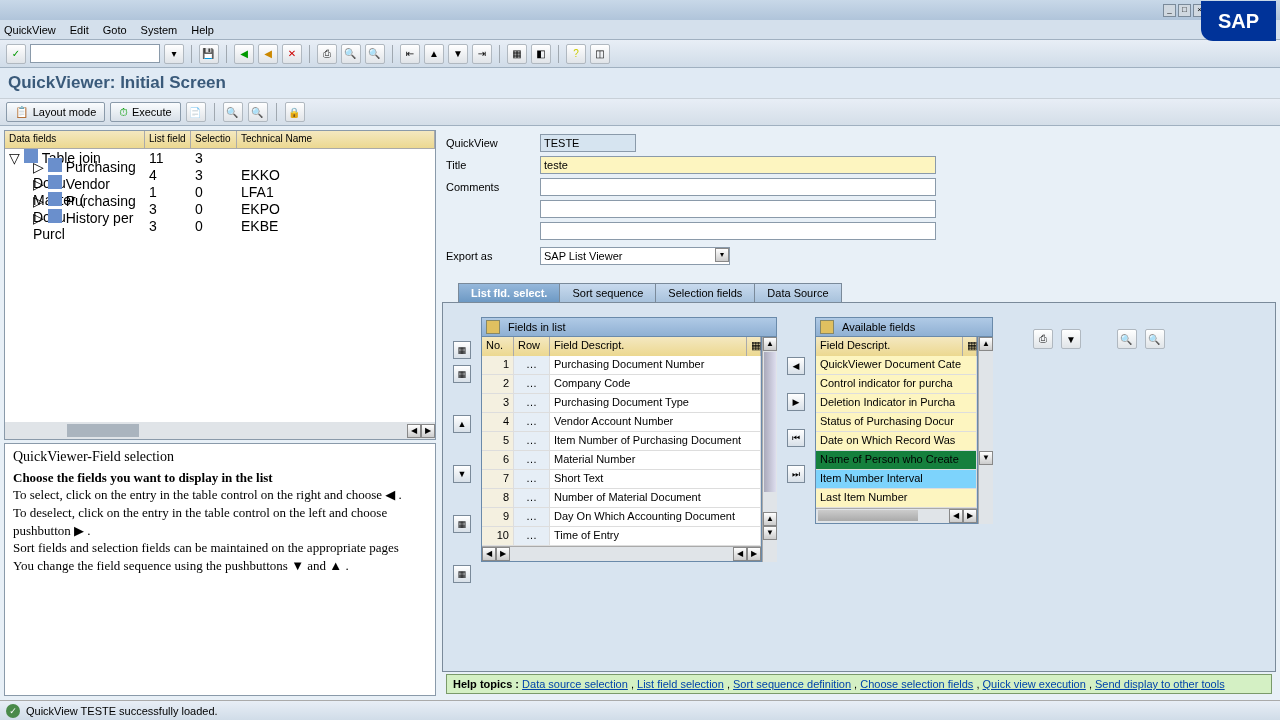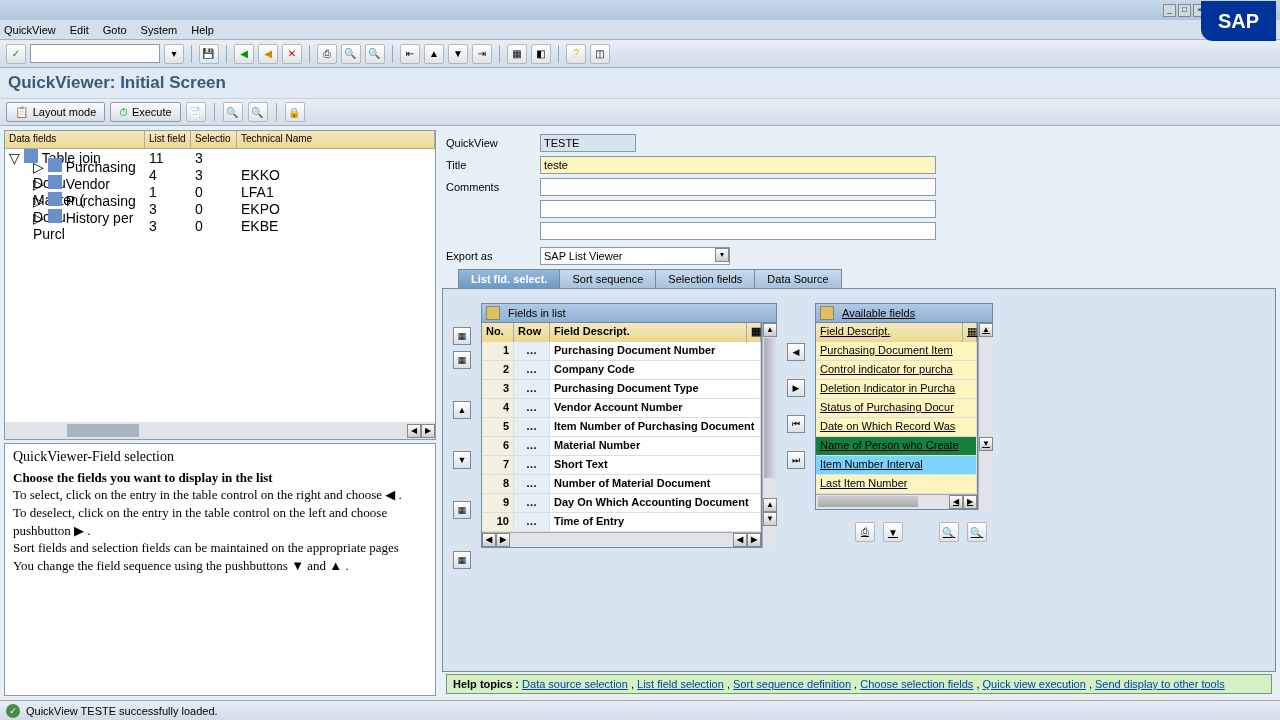--- a/index.html
+++ b/index.html
@@ -31,21 +31,21 @@
 .help-pane { border:1px solid #8a9aaa; background:#fff; flex:1; margin-top:3px; padding:4px 8px; font-family:'Times New Roman',serif; font-size:13px; line-height:1.35;}
 .help-pane h3 { font-size:14px; font-weight:normal; margin-bottom:2px;}
 .help-pane .bold { font-weight:bold;}
 .right-pane { flex:1; display:flex; flex-direction:column;}
 .form-area { padding:2px 4px;}
 .form-row { display:flex; align-items:center; height:21px; margin-bottom:1px;}
 .form-lbl { width:94px; font-size:11px;}
 .form-input { height:18px; border:1px solid #8a9aaa; padding:0 3px; font-size:11px;}
 .ro { background:#d6e4f0;}
 .hl { background:#fdf5c0;}
-.tabstrip { display:flex; margin-top:0; padding-left:16px;text-align:right;}
+.tabstrip { display:flex; margin-top:14px; padding-left:16px;text-align:right;}
 .tab { padding:3px 12px; border:1px solid #7a8a9a; border-bottom:none; background:linear-gradient(#c8daee,#a8c2dc); margin-right:-1px; cursor:pointer; font-size:11px;}
 .tab.active { background:linear-gradient(#96b8db,#6d99c4); color:#fff; font-weight:bold;}
 .tabpage { border:1px solid #7a8a9a; background:#d8e4f0; flex:1; padding:14px 10px; display:flex; gap:8px;}
 .list-panel { display:flex; flex-direction:column;}
 .panel-hdr { background:linear-gradient(#b0cae6,#8fb0d3); height:20px; display:flex; align-items:center; padding:0 4px; border:1px solid #6a8aaa; gap:8px;}
 .panel-ico { width:14px; height:14px; background:#e0c060; border:1px solid #886;}
 .grid { border:1px solid #6a8aaa; border-top:none; background:#fff;}
 .grid-hdr { display:flex; background:linear-gradient(#f4e8c0,#ecd890); height:19px;}
 .gh { border-right:1px solid #aaa; padding:2px 4px; font-size:11px;}
 .grid-body { }
@@ -234,21 +234,21 @@
           <div class="mover-btn">▦</div>
           <div style="height:20px;"></div>
           <div class="mover-btn">▦</div>
         </div>
         <div class="list-panel" style="width:296px;">
           <div class="panel-hdr">
             <div class="panel-ico"></div>
             <span>Fields in list</span>
           </div>
           <div style="display:flex;">
-            <div class="grid" style="flex:1;font-weight:bold;">
+            <div class="grid" style="flex:1;">
               <div class="grid-hdr">
                 <div class="gh" style="width:32px;">No.</div>
                 <div class="gh" style="width:36px;">Row</div>
                 <div class="gh" style="flex:1;">Field Descript.</div>
                 <div class="gh" style="width:14px;">▦</div>
               </div>
               <div class="grid-body" id="fields-rows">
                   <div class="gr">
                     <div class="gc gc-no">1</div>
                     <div class="gc gc-row">…</div>
@@ -315,35 +315,35 @@
               <div class="sc-btn">▼</div>
             </div>
           </div>
         </div>
         <div class="xfer-col">
           <div class="mover-btn">◀</div>
           <div class="mover-btn">▶</div>
           <div class="mover-btn">⏮</div>
           <div class="mover-btn">⏭</div>
         </div>
-        <div style="display:flex; flex-direction:column;text-decoration:underline;">
+        <div style="display:flex; flex-direction:row;">
           <div class="list-panel" style="width:178px;">
             <div class="panel-hdr">
               <div class="panel-ico"></div>
               <span>Available fields</span>
             </div>
             <div style="display:flex;">
               <div class="grid" style="flex:1;">
                 <div class="grid-hdr">
                   <div class="gh" style="flex:1;">Field Descript.</div>
                   <div class="gh" style="width:14px;">▦</div>
                 </div>
                 <div class="grid-body" id="avail-rows">
                     <div class="gr">
-                      <div class="gc gc-desc" style="background:#fdf5c0;">Purchasing Document Item</div>
+                      <div class="gc gc-desc" style="background:#fdf5c0;">QuickViewer Document Cate</div>
                     </div>
                     <div class="gr">
                       <div class="gc gc-desc" style="background:#fdf5c0;">Control indicator for purcha</div>
                     </div>
                     <div class="gr">
                       <div class="gc gc-desc" style="background:#fdf5c0;">Deletion Indicator in Purcha</div>
                     </div>
                     <div class="gr">
                       <div class="gc gc-desc" style="background:#fdf5c0;">Status of Purchasing Docur</div>
                     </div>

